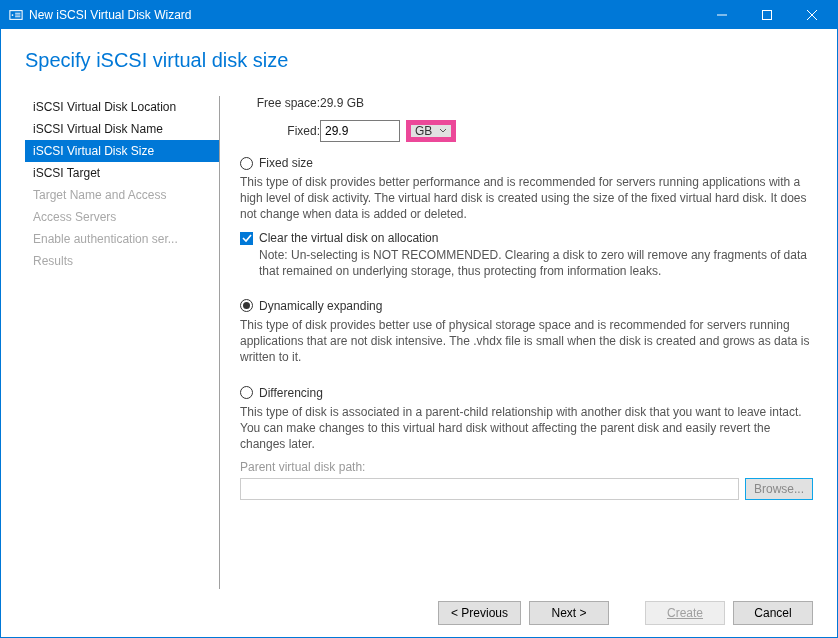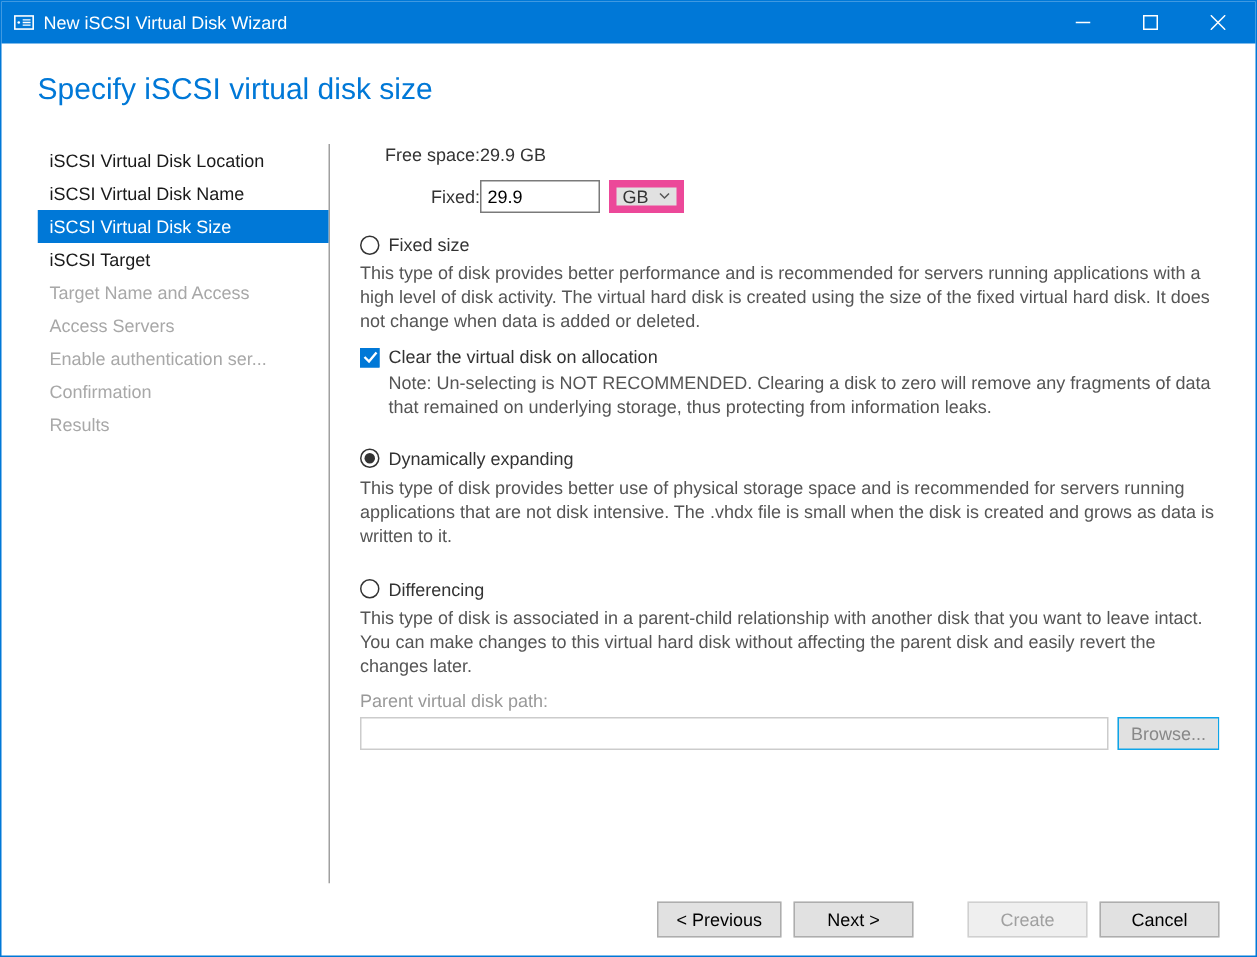--- a/index.html
+++ b/index.html
@@ -36,21 +36,21 @@
   .checkbox.checked { background: #0078d7; border-color: #0078d7; }
   .checkbox.checked svg { width: 10px; height: 10px; }
   .note { font-size: 12px; color: #555; margin-left: 19px; margin-top: 2px; line-height: 1.35; }
   .path-label { font-size: 12px; margin-top: 8px; margin-bottom: 4px; }
   .path-row { display: flex; align-items: center; gap: 6px; }
   .path-input { flex: 1; height: 22px; border: 1px solid #ccc; background: #fff; }
   .browse-btn { height: 22px; padding: 0 8px; border: 1px solid #0ea5e9; background: #e1e1e1; font-size: 12px; color: #888; }
   .disabled-text { color: #999; }
   .button-row { display: flex; justify-content: flex-end; gap: 8px; padding: 12px 24px; border-top: 0; }
   .btn { min-width: 80px; height: 24px; border: 1px solid #adadad; background: #e1e1e1; font-size: 12px; display: inline-flex; align-items: center; justify-content: center; padding: 0 12px; }
-  .btn.disabled { color: #a0a0a0; border-color: #d0d0d0; background: #efefef; }
+  .btn.disabled { color: #a0a0a0; border-color: #d0d0d0; background: #efefef; text-decoration: underline; }
   .spacer-btn { width: 20px; }
 </style>
 </head>
 <body>
 
 <div class="window">
   <div class="titlebar">
     <svg viewBox="0 0 16 16">
         <rect x="1" y="3" width="14" height="10" fill="none" stroke="#fff" stroke-width="1.2"></rect>
         <circle cx="4" cy="8" r="1" fill="#fff"></circle>
@@ -84,21 +84,20 @@
 
     <div class="content-row">
       <div class="sidebar">
         <div class="sidebar-item">iSCSI Virtual Disk Location</div>
         <div class="sidebar-item">iSCSI Virtual Disk Name</div>
         <div class="sidebar-item active">iSCSI Virtual Disk Size</div>
         <div class="sidebar-item">iSCSI Target</div>
         <div class="sidebar-item disabled">Target Name and Access</div>
         <div class="sidebar-item disabled">Access Servers</div>
         <div class="sidebar-item disabled">Enable authentication ser...</div>
-        <div class="sidebar-item disabled">Confirmation</div>
         <div class="sidebar-item disabled">Results</div>
       </div>
 
       <div class="main">
         <div class="field-row">
           <span class="field-label">Free space:</span>
           <span class="field-value">29.9 GB</span>
         </div>
         <div class="field-row">
           <span class="field-label">Fixed:</span>

